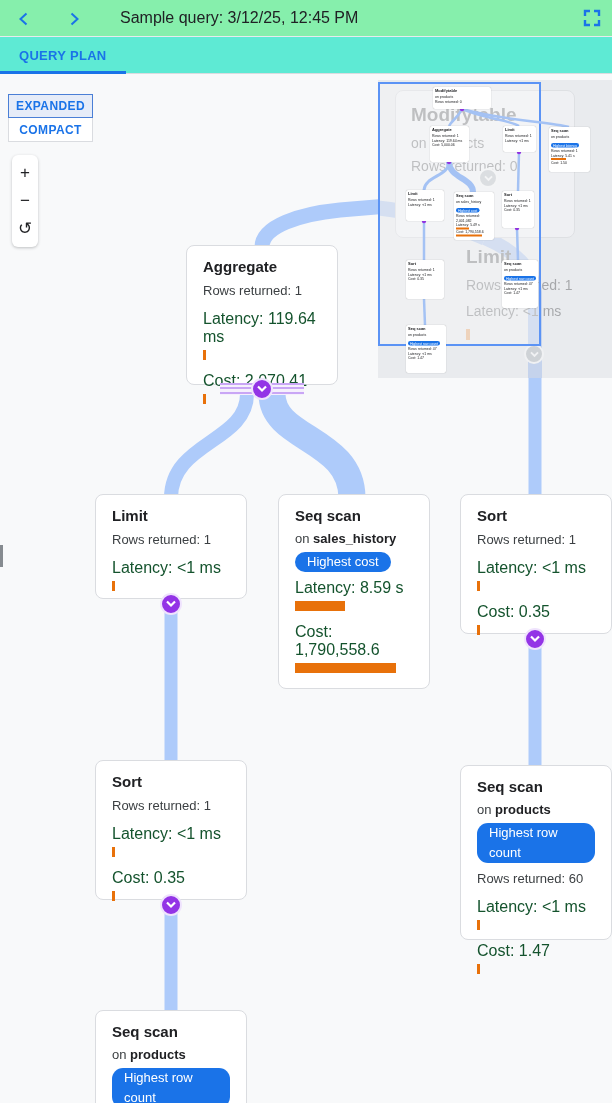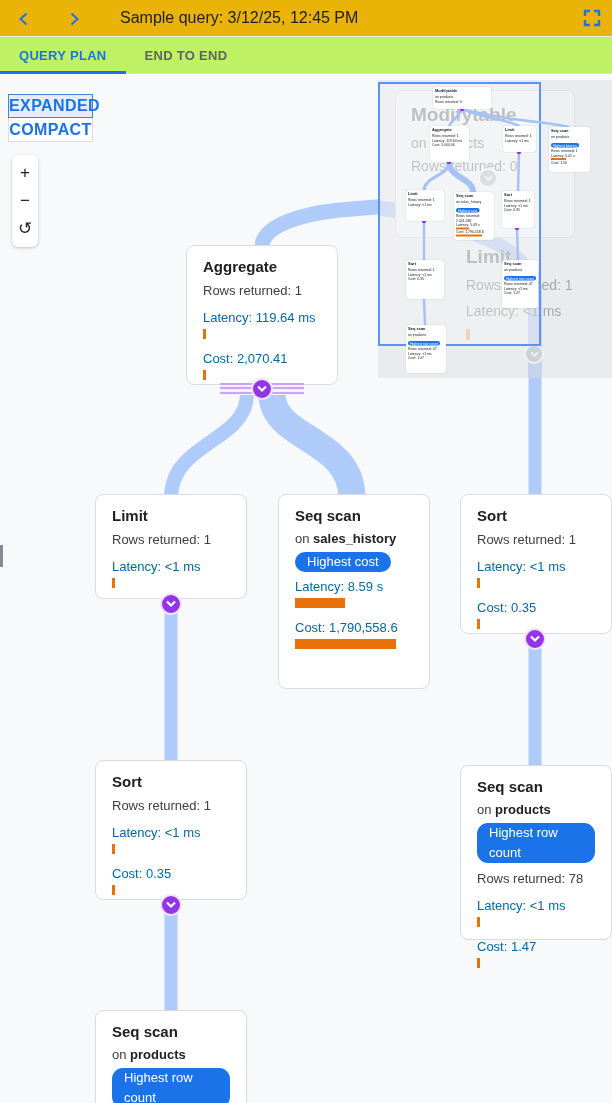--- a/index.html
+++ b/index.html
@@ -1,59 +1,59 @@
 <!DOCTYPE html>
 <html><head>
 <meta charset="utf-8">
 <style>
   * { margin:0; padding:0; box-sizing:border-box; }
   html,body { width:612px; }
   body { font-family:"Liberation Sans", sans-serif; background:#fff; color:#202124; }
 
   
-  .header { position:relative; height:37px; background:#eab308; border-bottom:1px solid #e8eaed; }
+  .header { position:relative; height:37px; background:#86efac; border-bottom:1px solid #e8eaed; }
   .nav-btn { position:absolute; top:7px; width:24px; height:24px; background:none; border:none; cursor:pointer; }
   .nav-btn svg { display:block; margin:4px auto; }
   .nav-back { left:12px; }
   .nav-fwd { left:62px; }
   .hdr-title { position:absolute; left:120px; top:9px; font-size:16px; color:#202124; }
   .fs-btn { position:absolute; right:8px; top:7px; width:24px; height:24px; background:none; border:none; cursor:pointer; }
 
   
-  .tabbar { position:relative; height:37px; background:#bef264; border-bottom:1px solid #dadce0; display:flex; }
+  .tabbar { position:relative; height:37px; background:#5eead4; border-bottom:1px solid #dadce0; display:flex; }
   .tab { position:relative; height:37px; padding:0 19px; border:none; background:none; font-family:"Liberation Sans",sans-serif;
          font-size:13px; font-weight:bold; letter-spacing:.3px; color:#5f6368; cursor:pointer; display:flex; align-items:center; }
   .tab.active { color:#1a73e8; }
   .tab.active::after { content:""; position:absolute; left:0; right:0; bottom:0; height:3px; background:#1a73e8; }
 
   
   .canvas { position:relative; width:612px; height:1029px; background:#f8f9fa; overflow:hidden; }
   .edges { position:absolute; left:0; top:0; z-index:1; }
 
   
   .pnode { position:absolute; width:152px; background:#fff; border:1px solid #dadce0; border-radius:8px;
            padding:12px 16px; z-index:2; cursor:pointer; }
   .pnode .t { font-size:15px; font-weight:bold; margin-bottom:7px; color:#202124; }
   .pnode .sub { font-size:13px; color:#3c4043; margin-bottom:5px; }
   .pnode .sub b { color:#202124; font-weight:bold; }
   .pnode .row { font-size:13px; color:#3c4043; margin-bottom:11px; line-height:17px; }
-  .pnode .lbl { font-size:13px; color:#0369a1; margin-bottom:4px; }
+  .pnode .lbl { font-size:16px; color:#14532d; margin-bottom:4px; }
   .bar { height:10px; background:#e8710a; margin-bottom:12px; }
   .badge { display:inline-block; background:#1a73e8; color:#fff; font-size:13px; line-height:20px;
            padding:0 12px; border-radius:11px; margin:1px 0 7px; }
 
   .pchev { position:absolute; width:22px; height:22px; z-index:4; cursor:pointer; }
   .pchev .c { width:22px; height:22px; border-radius:50%; background:#9334e6; border:2px solid #efe3fd;
               display:flex; align-items:center; justify-content:center; }
   .stripes { position:absolute; width:84px; height:12px; z-index:3;
              background:repeating-linear-gradient(to bottom,#c9a6f5 0 2px,#f5f0fc 2px 4.5px); }
 
   
   .toggle { position:absolute; left:8px; top:20px; z-index:6; display:flex; flex-direction:column; }
-  .tg-btn { width:85px; height:24px; font-family:"Liberation Sans",sans-serif; font-size:16px; font-weight:bold;
+  .tg-btn { width:85px; height:24px; font-family:"Liberation Sans",sans-serif; font-size:12px; font-weight:bold;
             letter-spacing:.4px; color:#1a73e8; cursor:pointer; }
   .tg-on  { background:#e6ecf8; border:1px solid #4a7fd6; }
   .tg-off { background:#fff; border:1px solid #dadce0; border-top:none; }
   .zoomcard { position:absolute; left:12px; top:81px; width:26px; z-index:6; background:#fff; border-radius:6px;
               box-shadow:0 1px 3px rgba(60,64,67,.3); display:flex; flex-direction:column; align-items:center; padding:4px 0; }
   .z-btn { width:26px; height:28px; border:none; background:none; font-size:17px; color:#202124; cursor:pointer; line-height:28px; }
 
   .scroll-hint { position:absolute; left:0; top:471px; width:3px; height:22px; background:#868b90; z-index:6; cursor:pointer; }
 
   
@@ -102,21 +102,20 @@
     <span>
       <svg width="18" height="18" viewBox="0 0 18 18">
         <path d="M2 7 V2 H7 M11 2 H16 V7 M16 11 V16 H11 M7 16 H2 V11" fill="none" stroke="#1a73e8" stroke-width="2.4"></path>
       </svg>
     </span>
   </button>
 </div>
 
 <div class="tabbar">
   <button class="tab active">QUERY PLAN</button>
-  <button class="tab">END TO END</button>
 </div>
 
 <div class="canvas">
 
   <svg class="edges" width="612" height="1029">
     <path d="M262 173 C262 152 300 140 340 136 L400 131" fill="none" stroke="#aecbfa" stroke-width="15"></path>
     <path d="M247 320 C247 368 171 368 171 424" fill="none" stroke="#aecbfa" stroke-width="14"></path>
     <path d="M272 320 C272 366 352 364 352 424" fill="none" stroke="#aecbfa" stroke-width="27"></path>
     <path d="M171 527 L171 690" fill="none" stroke="#aecbfa" stroke-width="13"></path>
     <path d="M171 828 L171 940" fill="none" stroke="#aecbfa" stroke-width="13"></path>
@@ -194,21 +193,21 @@
         <svg width="12" height="8" viewBox="0 0 12 8">
           <path d="M2 1.5 L6 5.5 L10 1.5" fill="none" stroke="#fff" stroke-width="2.2"></path>
         </svg>
       </div>
   </div>
 
   <div class="pnode" style="left:460px; top:691px; height:175px;">
     <div class="t">Seq scan</div>
     <div class="sub"><span>on</span> <b>products</b></div>
     <div><span class="badge">Highest row count</span></div>
-    <div class="row">Rows returned: 78</div>
+    <div class="row">Rows returned: 60</div>
     <div class="lbl">Latency: &lt;1 ms</div>
     <div class="bar" style="width: 3px;"></div>
     <div class="lbl">Cost: 1.47</div>
     <div class="bar" style="width: 3px;"></div>
   </div>
 
   <div class="pnode" style="left:95px; top:936px; height:160px;">
     <div class="t">Seq scan</div>
     <div class="sub"><span>on</span> <b>products</b></div>
     <div><span class="badge">Highest row count</span></div>

